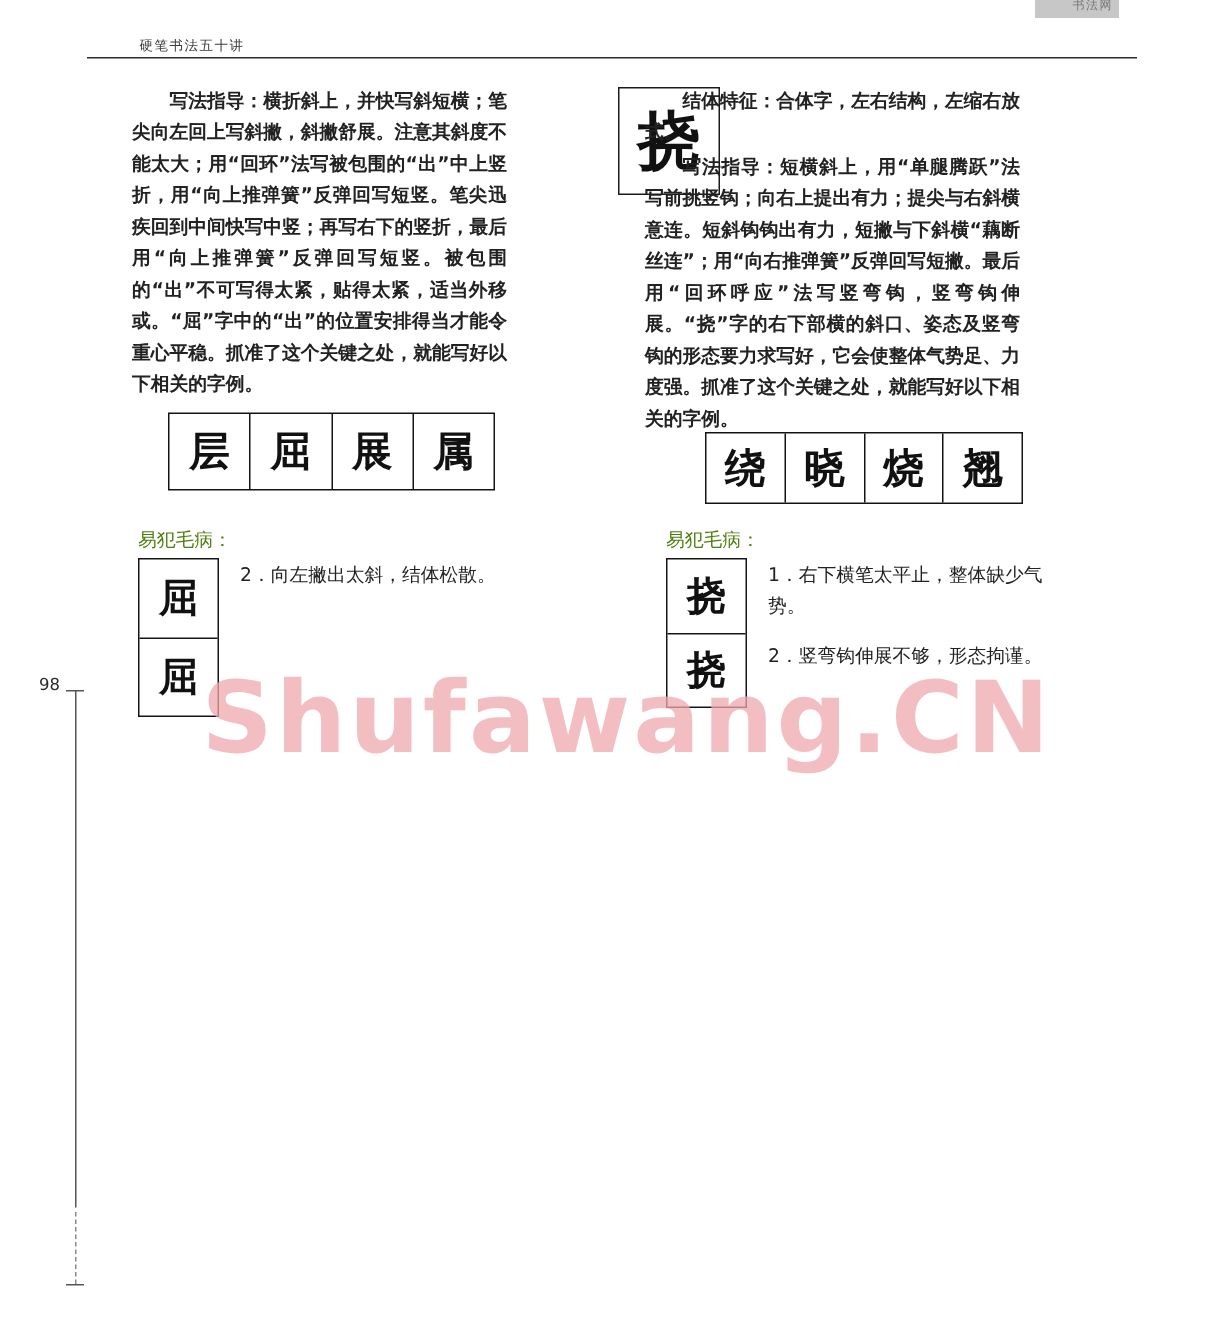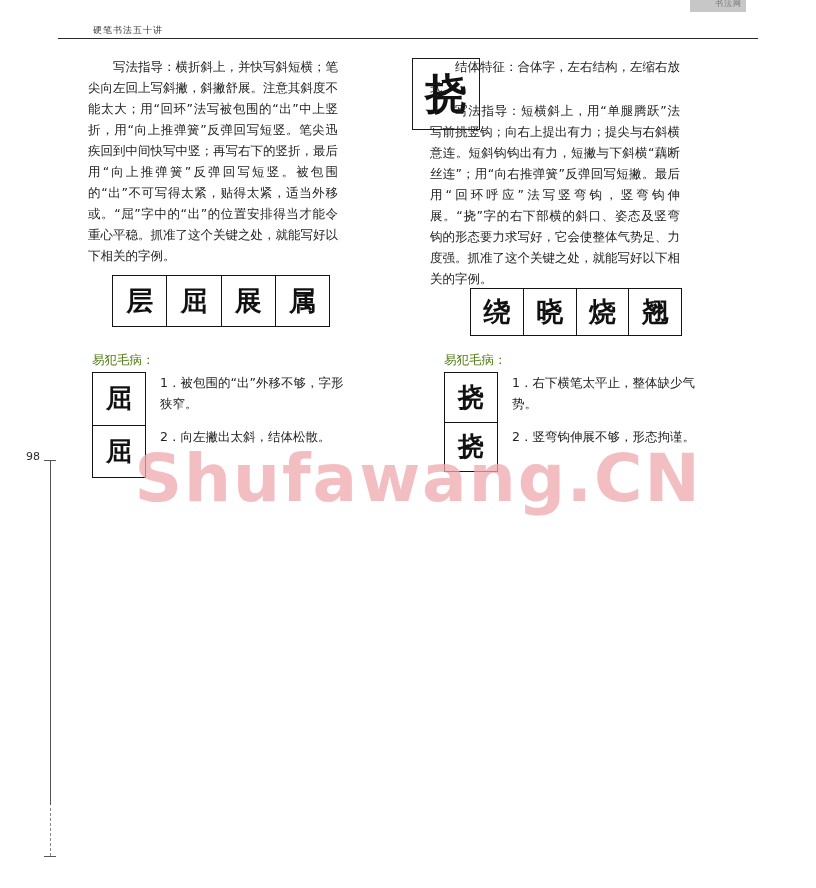--- a/index.html
+++ b/index.html
@@ -88,21 +88,21 @@
     top: 56px;
     font-size: 12.5px;
     line-height: 21px;
     color: #222;
     text-align: justify;
   }
   .col-left { left: 88px; width: 250px; }
   .col-right { left: 430px; width: 250px; }
 
   .para { margin: 0 0 2px 0; }
-  .para.indent { text-indent: 25px; }
+  .para.indent { text-indent: 25px; font-weight: bold; }
 
   
   .glyph-box {
     position: absolute;
     border: 1.6px solid #1a1a1a;
     box-sizing: border-box;
     display: flex;
     align-items: center;
     justify-content: center;
     background: #fff;
@@ -254,21 +254,20 @@
   </div>
 
   <div class="fault-title" id="fault-title-left">易犯毛病：</div>
 
   <div class="stack" id="stack-left">
     <div class="cell">屈</div>
     <div class="cell">屈</div>
   </div>
 
   <div class="fault-list" id="fault-list-left">
-    <p class="fault-item">1．被包围的“出”外移不够，字形狭窄。</p>
     <p class="fault-item">2．向左撇出太斜，结体松散。</p>
   </div>
 
   <div class="glyph-box" id="feature-glyph">
     <span class="glyph">挠</span>
   </div>
 
   <div class="col col-right">
     <p class="para indent">结体特征：合体字，左右结构，左缩右放式。</p>
     <p class="para indent">写法指导：短横斜上，用“单腿腾跃”法写前挑竖钩；向右上提出有力；提尖与右斜横意连。短斜钩钩出有力，短撇与下斜横“藕断丝连”；用“向右推弹簧”反弹回写短撇。最后用“回环呼应”法写竖弯钩，竖弯钩伸展。“挠”字的右下部横的斜口、姿态及竖弯钩的形态要力求写好，它会使整体气势足、力度强。抓准了这个关键之处，就能写好以下相关的字例。</p>

